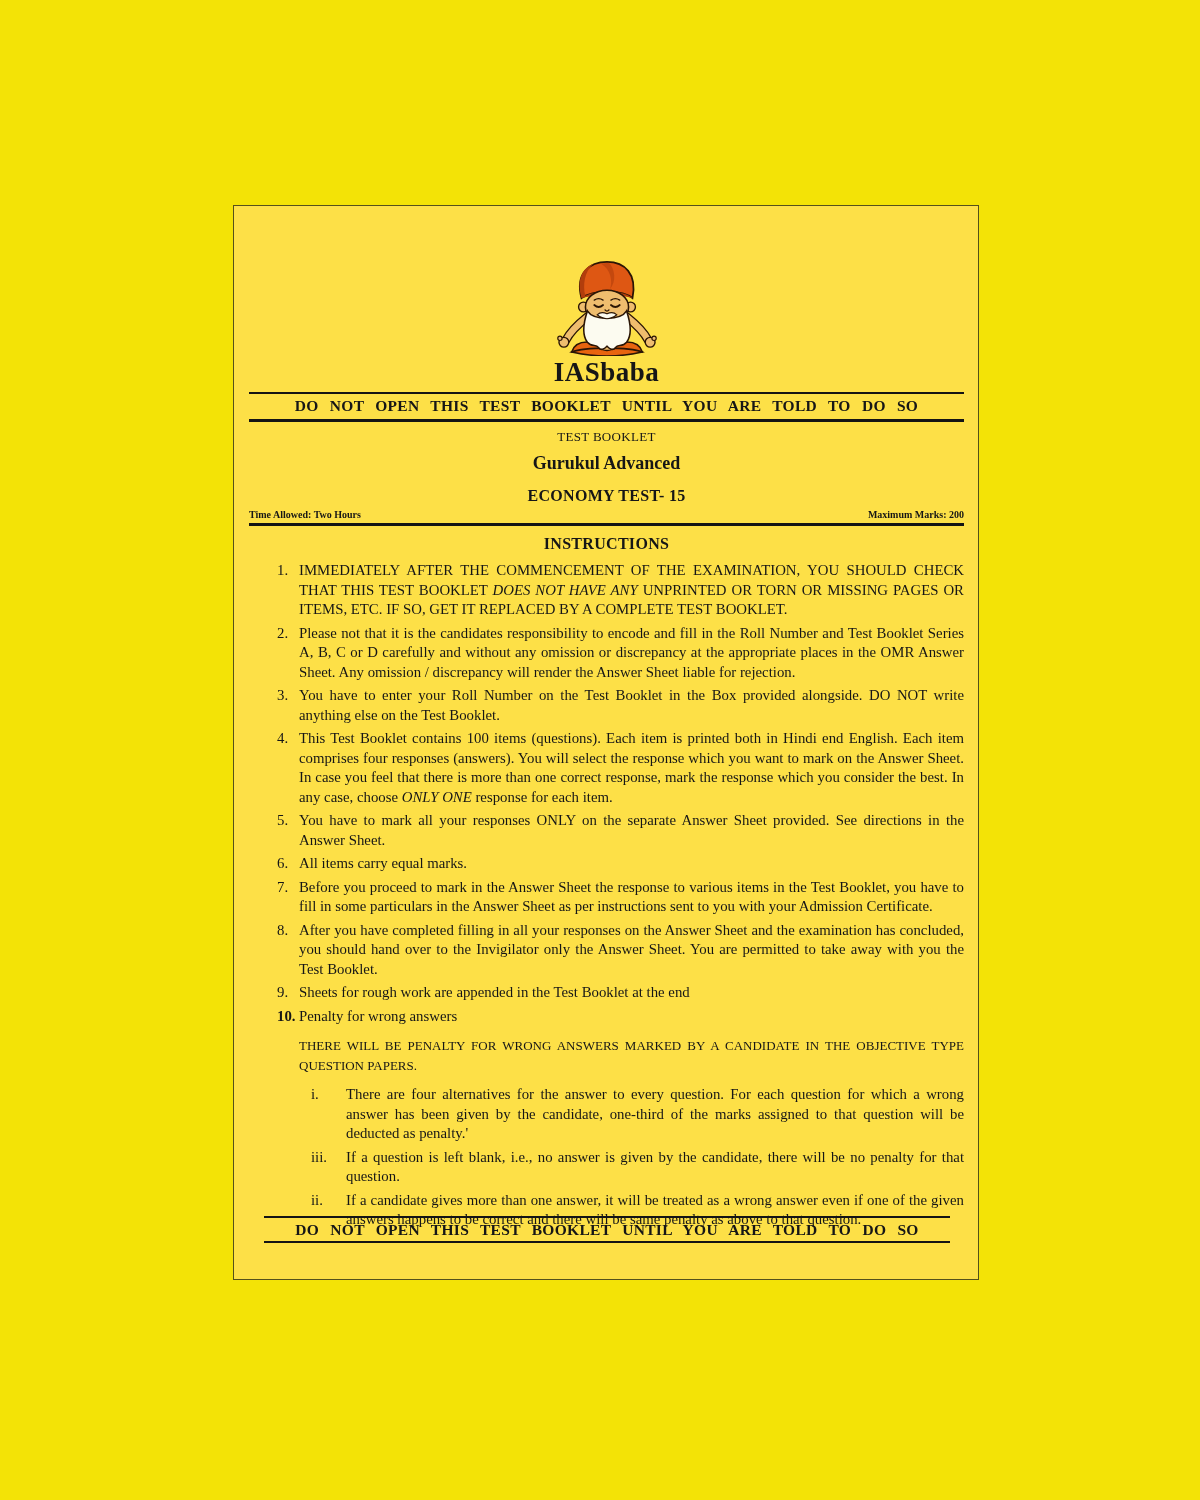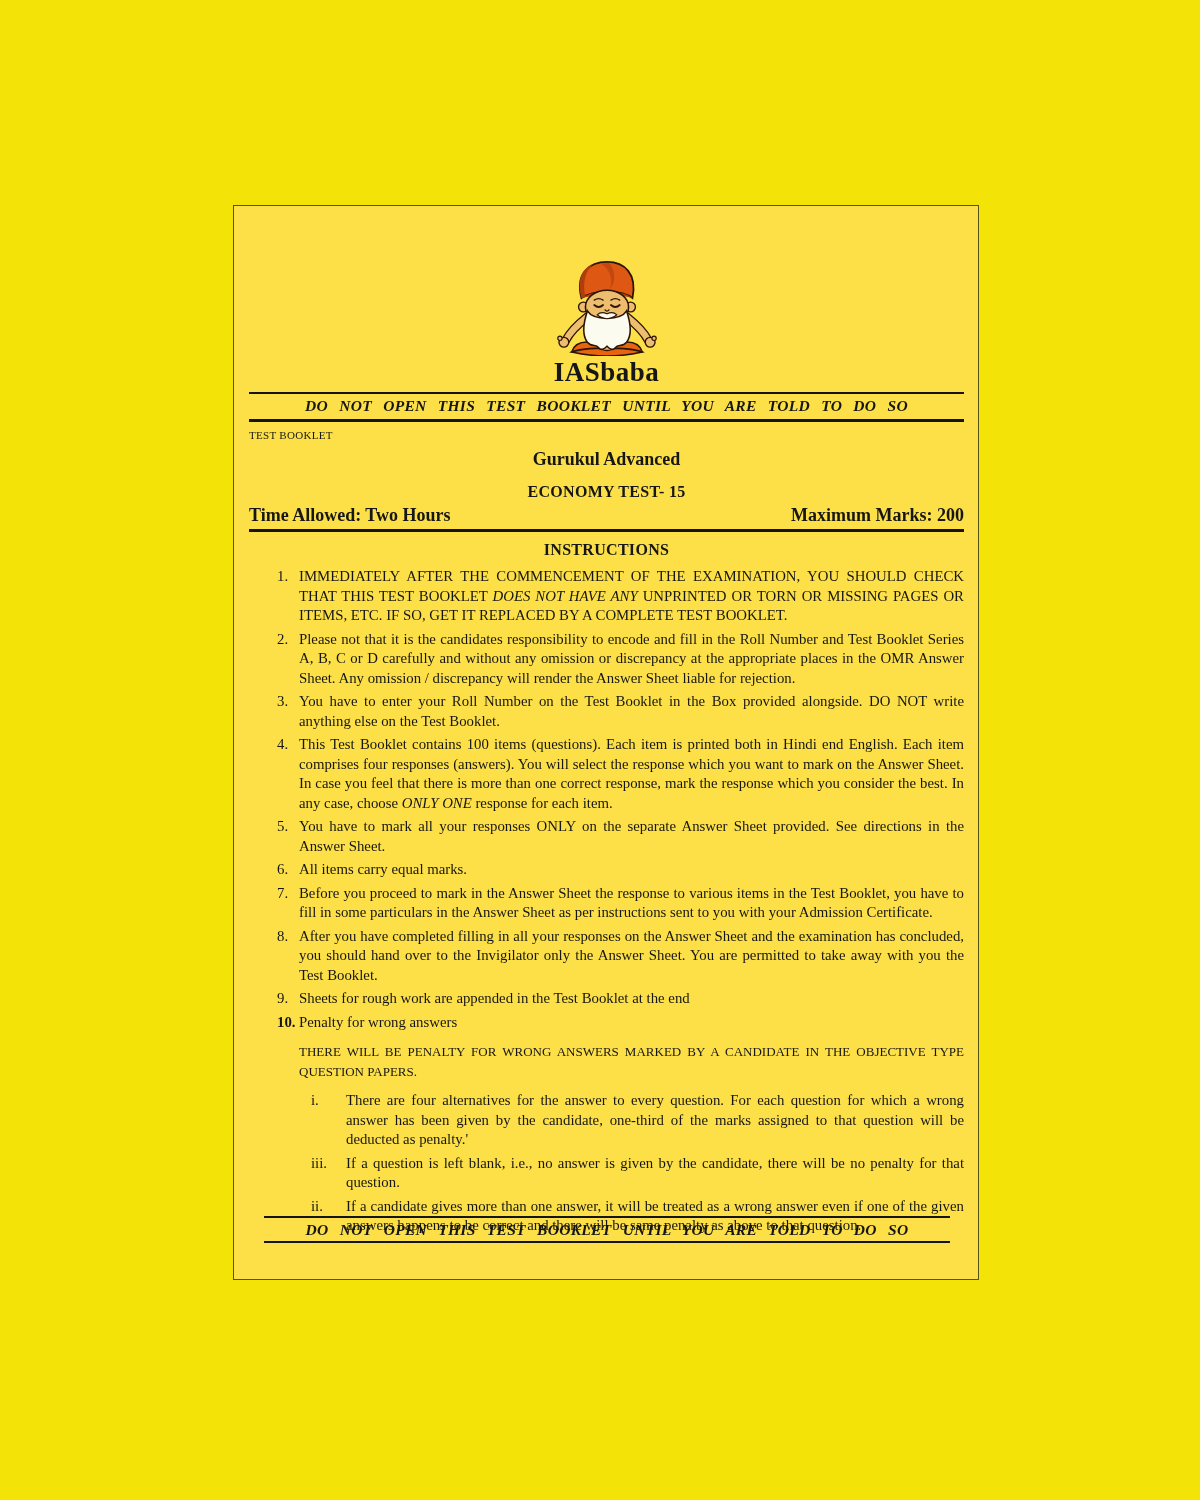--- a/index.html
+++ b/index.html
@@ -40,45 +40,45 @@
   .rule.r1{height:2px;margin-top:6px;}
   .rule.r2{height:3px;margin-top:2px;}
   .rule.r3{height:3px;margin-top:3px;}
   .banner{
     text-align:center;
     font-weight:bold;
     font-size:15.5px;
     word-spacing:7px;
     letter-spacing:0.3px;
     padding:3px 0 2px 0;
-    font-style:italic;
   }
   .booklet-label{
-    font-size:11px;
+    text-align:center;
+    font-size:13px;
     margin-top:7px;
     letter-spacing:0.3px;
   }
   .series-title{
     text-align:center;
     font-weight:bold;
     font-size:18px;
     margin-top:8px;
   }
   .test-title{
     text-align:center;
     font-weight:bold;
     font-size:16px;
     margin-top:13px;
     letter-spacing:0.3px;
   }
   .marks-row{
     display:flex;
     justify-content:space-between;
     font-weight:bold;
-    font-size:18px;
+    font-size:10px;
     margin-top:4px;
   }
   .instructions-heading{
     text-align:center;
     font-weight:bold;
     font-size:16px;
     margin-top:9px;
     letter-spacing:0.3px;
   }
   .ins-list{margin-top:8px;}

